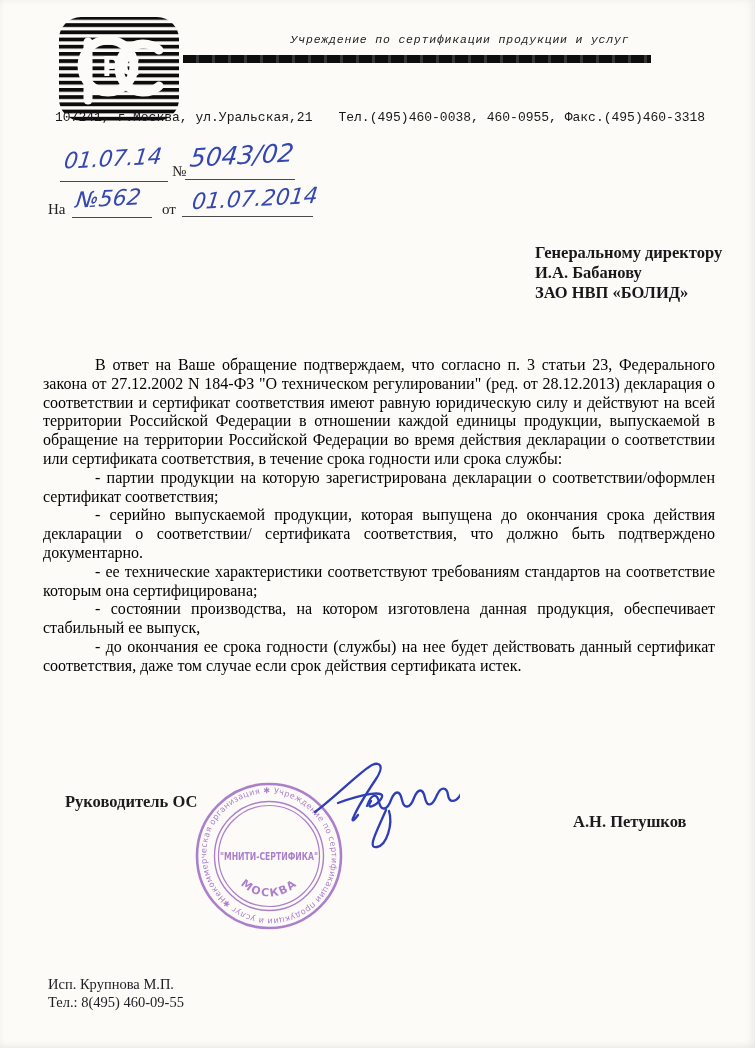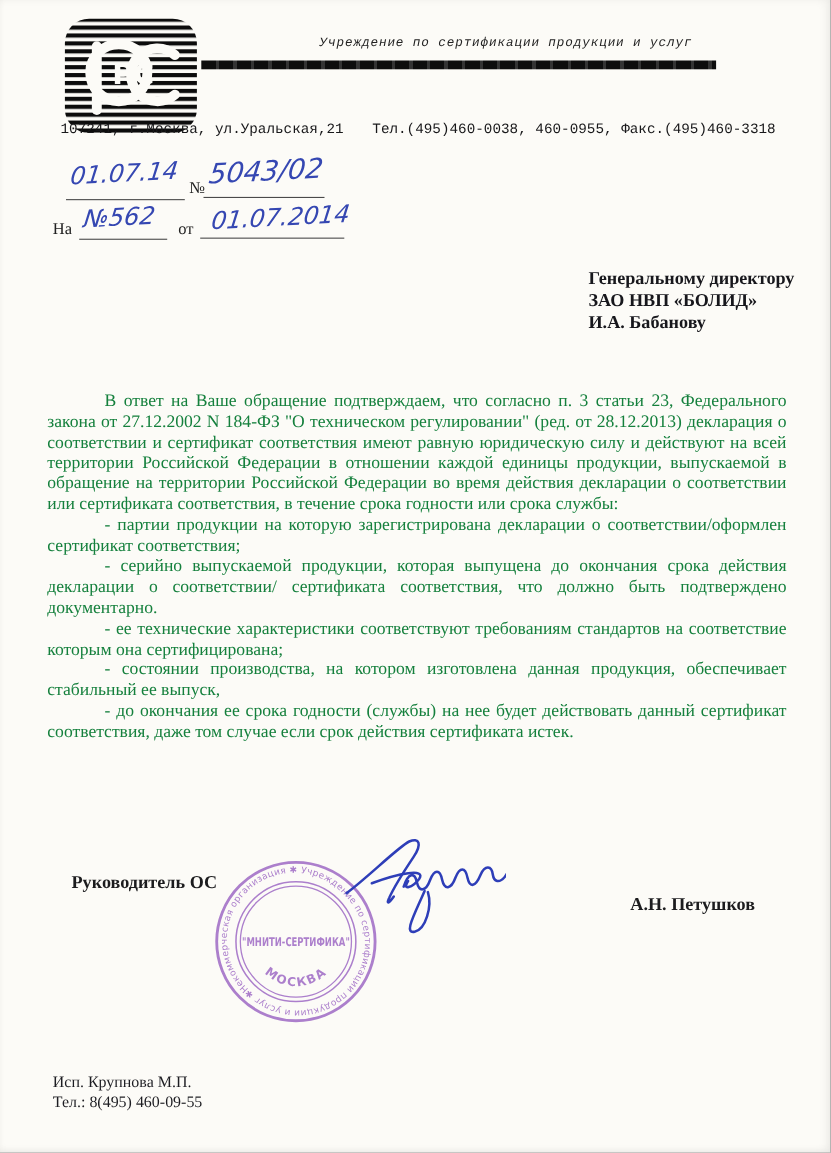--- a/index.html
+++ b/index.html
@@ -40,21 +40,21 @@
   .rule { position:absolute; height:1px; background:#4a4a4a; }
   .ref-label { position:absolute; font-size:15px; color:#222; }
   
   .recipient {
     position:absolute; left:535px; top:243px;
     font-weight:bold; font-size:16.5px; line-height:20px; color:#17171c;
   }
   
   .body-text {
     position:absolute; left:43px; top:356px; width:672px;
-    font-size:16px; line-height:18.8px; text-align:justify; color:#15803d;
+    font-size:16px; line-height:18.8px; text-align:justify; color:#000000;
   }
   .body-text p { text-indent:52px; margin:0; }
   
   .sig-label { position:absolute; left:65px; top:792px; font-weight:bold; font-size:16.5px; }
   .sig-name  { position:absolute; left:573px; top:792px; font-weight:bold; font-size:16.5px;margin-top:20px; }
   .stamp { position:absolute; left:193px; top:780px; opacity:0.84; }
   .autograph { position:absolute; left:310px; top:754px; }
   
   .footer {
     position:absolute; left:48px; top:975px;
@@ -95,22 +95,22 @@
 
   <span class="ref-label" style="left:48px; top:201px;">На</span>
   <span class="hw" style="left:76px; top:186px; font-size:22px;">№562</span>
   <span class="rule" style="left:72px; top:217px; width:80px;"></span>
   <span class="ref-label" style="left:162px; top:201px;">от</span>
   <span class="hw" style="left:192px; top:186px; font-size:22px;">01.07.2014</span>
   <span class="rule" style="left:182px; top:216px; width:131px;"></span>
 
   <div class="recipient">
     <div>Генеральному директору</div>
+    <div>И.А. Бабанову</div>
     <div>ЗАО НВП «БОЛИД»</div>
-    <div>И.А. Бабанову</div>
   </div>
 
   <div class="body-text">
     <p>В ответ на Ваше обращение подтверждаем, что согласно п. 3 статьи 23, Федерального закона от 27.12.2002 N 184-ФЗ "О техническом регулировании" (ред. от 28.12.2013) декларация о соответствии и сертификат соответствия имеют равную юридическую силу и действуют на всей территории Российской Федерации в отношении каждой единицы продукции, выпускаемой в обращение на территории Российской Федерации во время действия декларации о соответствии или сертификата соответствия, в течение срока годности или срока службы:</p>
     <p>- партии продукции на которую зарегистрирована декларации о соответствии/оформлен сертификат соответствия;</p>
     <p>- серийно выпускаемой продукции, которая выпущена до окончания срока действия декларации о соответствии/ сертификата соответствия, что должно быть подтверждено документарно.</p>
     <p>- ее технические характеристики соответствуют требованиям стандартов на соответствие которым она сертифицирована;</p>
     <p>- состоянии производства, на котором изготовлена данная продукция, обеспечивает стабильный ее выпуск,</p>
     <p>- до окончания ее срока годности (службы) на нее будет действовать данный сертификат соответствия, даже  том случае если срок действия сертификата истек.</p>
   </div>

